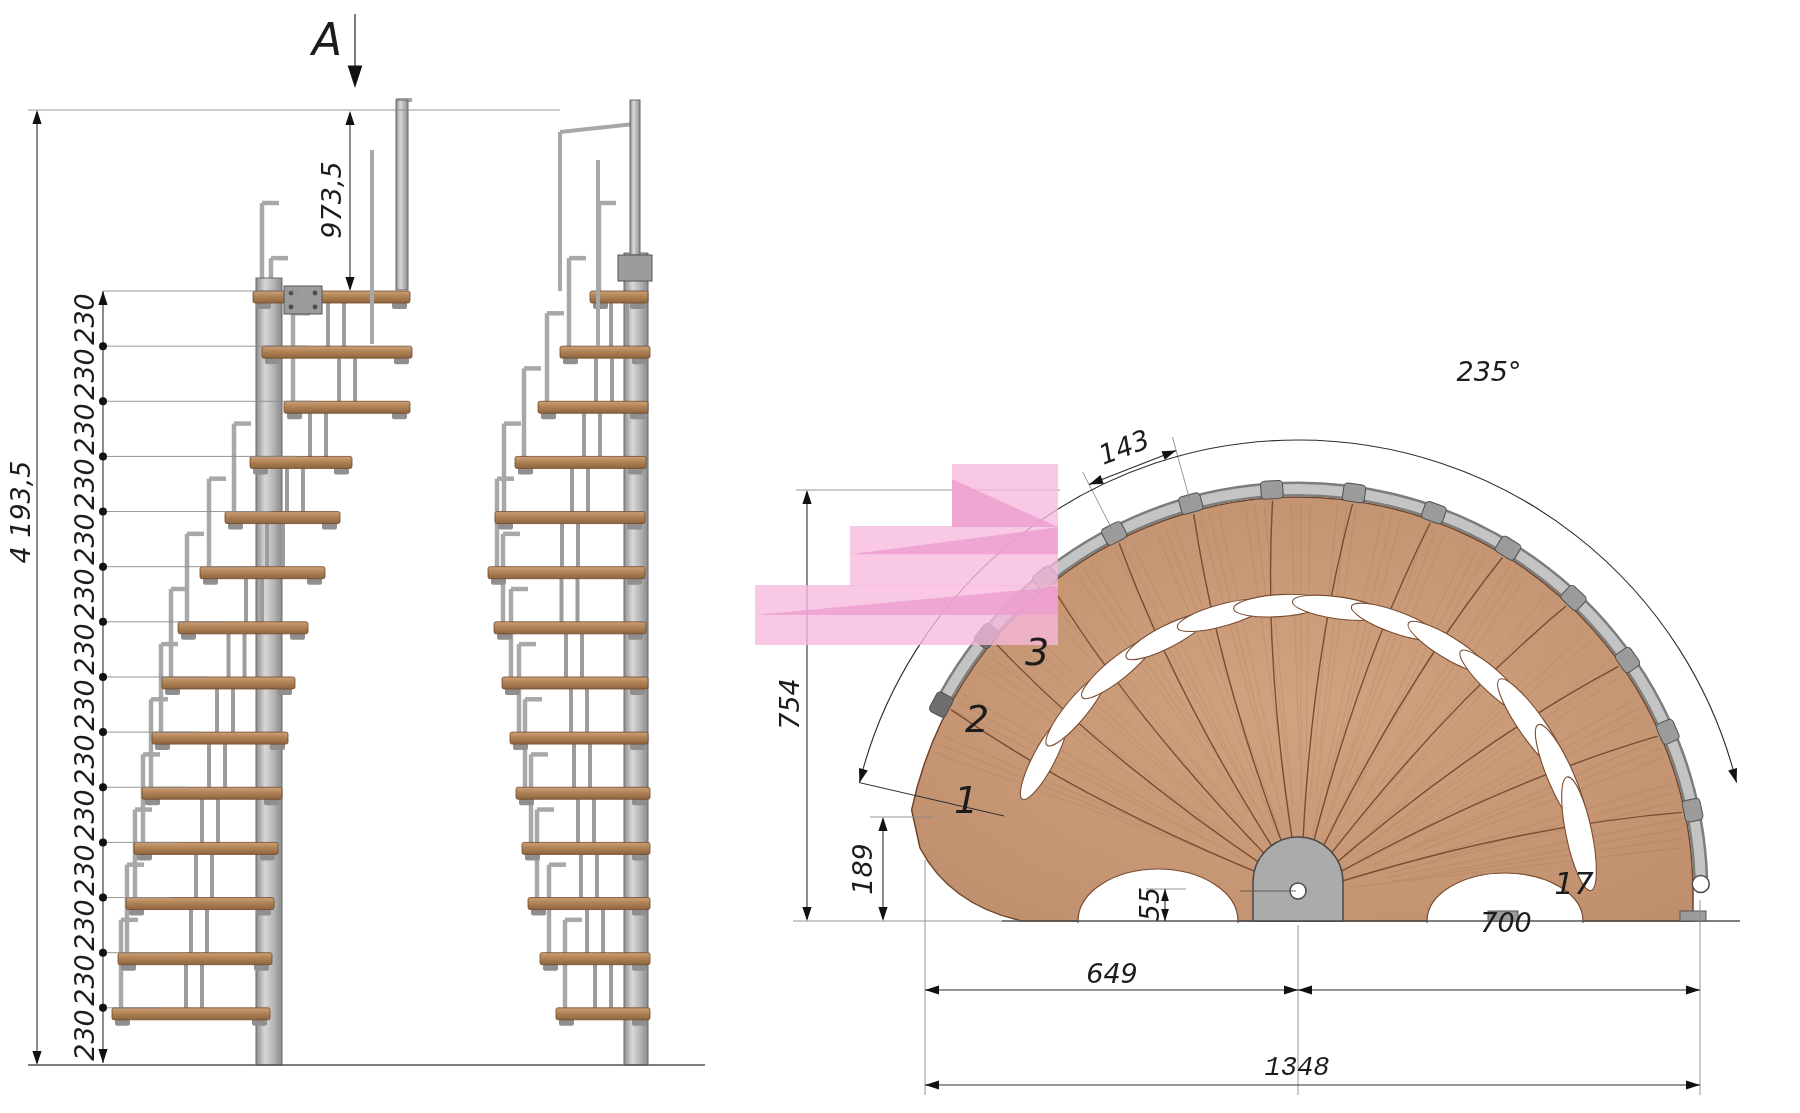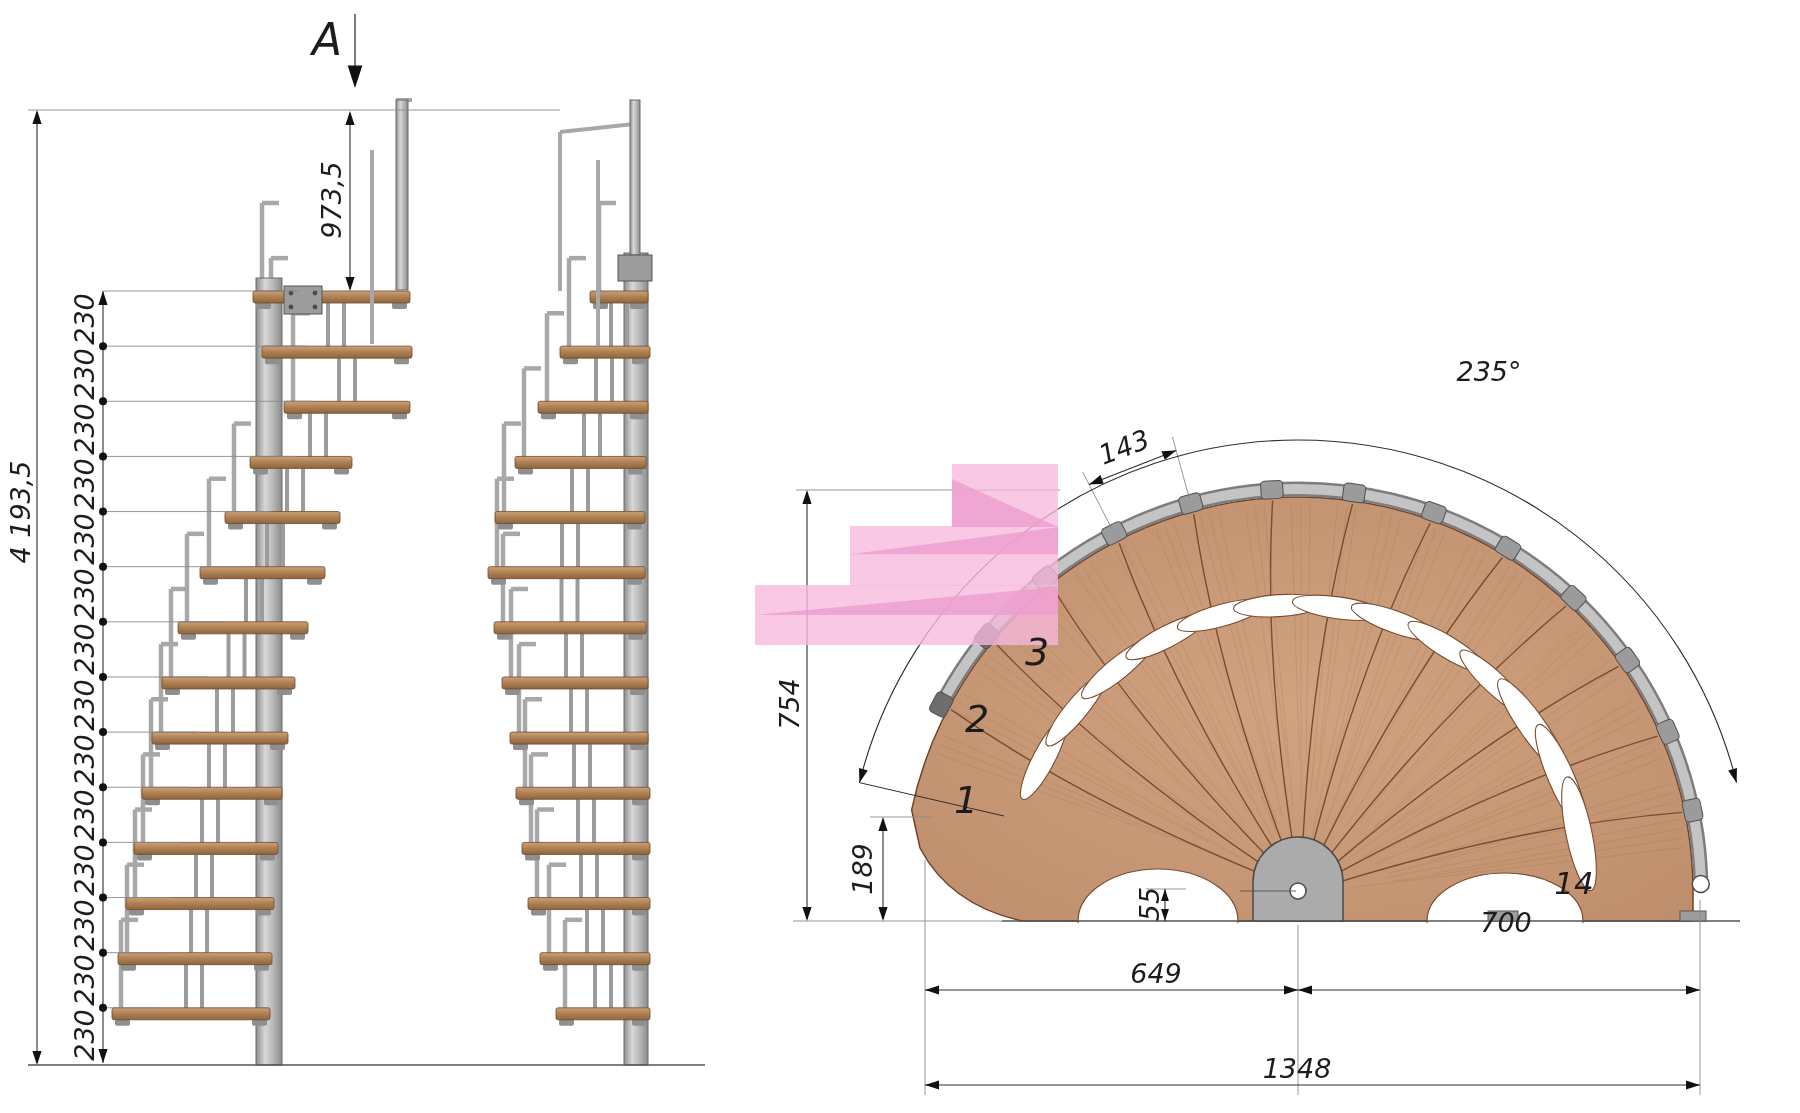--- a/index.html
+++ b/index.html
@@ -468,27 +468,27 @@
 
 <div id="labels">
   <span class="lab big" style="left:327px;top:40px;">A</span>
   <span class="lab vlab" style="left:20px;top:512px;">4 193,5</span>
   <span class="lab vlab" style="left:331px;top:200px;">973,5</span>
   <span class="lab vlab" style="left:789px;top:704px;">754</span>
   <span class="lab vlab" style="left:862px;top:869px;">189</span>
   <span class="lab vlab" style="left:1149px;top:904px;">55</span>
   <span class="lab r21" style="left:1124px;top:447px;">143</span>
   <span class="lab" style="left:1489px;top:371px;">235°</span>
-  <span class="lab" style="left:1112px;top:973px;margin-left:44px;">649</span>
+  <span class="lab" style="left:1112px;top:973px;">649</span>
   <span class="lab" style="left:1506px;top:922px;">700</span>
-  <span class="lab" style="left:1297px;top:1068px;">1348</span>
+  <span class="lab" style="left:1297px;top:1068px;font-family:Liberation Mono, monospace;">1348</span>
   <span class="lab step" style="left:966px;top:800px;">1</span>
   <span class="lab step" style="left:977px;top:719px;">2</span>
   <span class="lab step" style="left:1037px;top:652px;">3</span>
-  <span class="lab step step14" style="left:1574px;top:883px;">14</span>
+  <span class="lab step step14" style="left:1574px;top:883px;">17</span>
 <span class="lab vlab" style="left: 84px; top: 318.57px;">230</span>
     <span class="lab vlab" style="left: 84px; top: 373.71px;">230</span>
     <span class="lab vlab" style="left: 84px; top: 428.85px;">230</span>
     <span class="lab vlab" style="left: 84px; top: 483.99px;">230</span>
     <span class="lab vlab" style="left: 84px; top: 539.13px;">230</span>
     <span class="lab vlab" style="left: 84px; top: 594.27px;">230</span>
     <span class="lab vlab" style="left: 84px; top: 649.41px;">230</span>
     <span class="lab vlab" style="left: 84px; top: 704.55px;">230</span>
     <span class="lab vlab" style="left: 84px; top: 759.69px;">230</span>
     <span class="lab vlab" style="left: 84px; top: 814.83px;">230</span>

